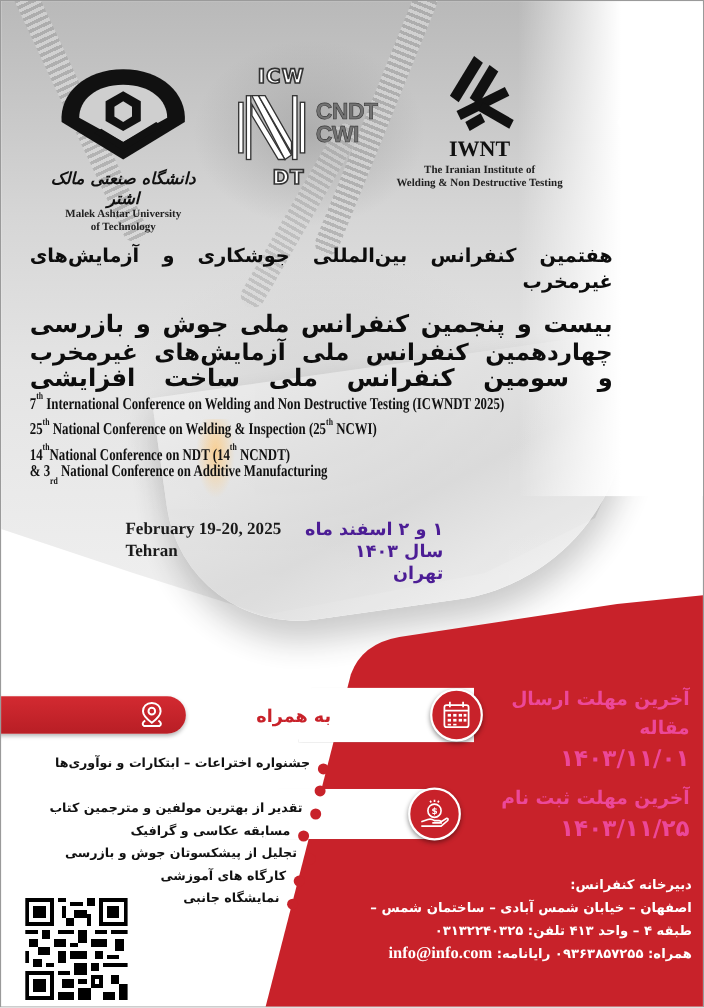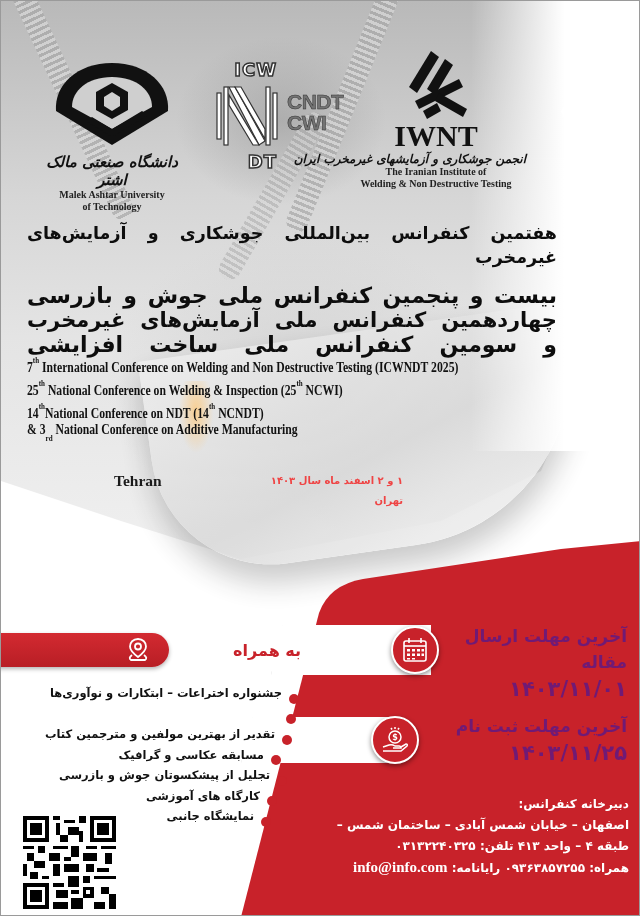--- a/index.html
+++ b/index.html
@@ -47,48 +47,48 @@
 
   .logo-icw { position: absolute; left: 206px; top: 58px; width: 132px; height: 112px; }
   .icw-top, .icw-bottom { position: absolute; left: 10px; width: 60px; text-align: right; font-family: "DejaVu Sans", sans-serif; font-weight: bold; font-size: 18px; color: #fff; -webkit-text-stroke: 1.5px #333; letter-spacing: 1px; }
   .icw-top { top: 0; }
   .icw-bottom { top: 92px; }
   .icw-mark { position: absolute; left: 8px; top: 24px; width: 64px; height: 66px; }
   .icw-red { position: absolute; left: 80px; top: 32px; font-family: "Liberation Sans", sans-serif; font-weight: bold; font-size: 21px; line-height: 21px; color: #737373; -webkit-text-stroke: 0.5px #333; letter-spacing: -0.5px; }
 
   .logo-iwnt { position: absolute; left: 345px; top: 48px; width: 180px; text-align: center; }
   .iwnt-mark { width: 70px; height: 72px; margin: 0 auto; display: block; }
-  .iwnt-name { font-family: "Liberation Serif", serif; font-weight: bold; font-size: 30px; color: #111; line-height: 26px; margin-top: 2px; }
+  .iwnt-name { font-family: "Liberation Serif", serif; font-weight: bold; font-size: 20px; color: #111; line-height: 26px; margin-top: 2px; }
   .iwnt-fa { font-family: "DejaVu Serif", serif; font-style: italic; font-size: 12px; font-weight: bold; color: #111; direction: rtl; margin-top: 3px; white-space: nowrap; }
 
   
   .fa-titles { position: absolute; left: 26px; top: 220px; width: 530px; direction: rtl; text-align: justify; text-align-last: justify; font-family: "DejaVu Sans", sans-serif; font-weight: bold; color: #0d0d0d; }
   .fa-titles .t1 { font-size: 17.5px; line-height: 24px; letter-spacing: -0.5px; }
   .fa-titles .t2 { font-size: 22px; line-height: 25px; margin-top: 14px; }
   .fa-titles .t3 { font-size: 21px; line-height: 24px; letter-spacing: -0.8px; }
   .fa-titles .t4 { font-size: 22px; line-height: 25px; }
 
   .en-titles { position: absolute; left: 26px; top: 348px; font-family: "Liberation Serif", serif; font-weight: bold; color: #111; font-size: 15px; transform: scaleX(0.78); transform-origin: left top; width: 700px; }
   .en-titles .line { height: 23px; line-height: 23px; white-space: nowrap; }
   .en-titles sup { font-size: 9px; vertical-align: 9px; }
   .en-titles sub { font-size: 9px; vertical-align: -7px; }
 
   .date-en { position: absolute; left: 113px; top: 470px; font-family: "Liberation Serif", serif; font-weight: bold; font-size: 15.5px; color: #1a1a1a; line-height: 20px; }
-  .date-fa { position: absolute; left: 262px; top: 470px; width: 140px; direction: rtl; text-align: right; font-family: "DejaVu Sans", sans-serif; font-weight: bold; font-size: 10px; color: #ef4444; line-height: 20px; }
+  .date-fa { position: absolute; left: 262px; top: 470px; width: 140px; direction: rtl; text-align: right; font-family: "DejaVu Sans", sans-serif; font-weight: bold; font-size: 16px; color: #4c1d95; line-height: 20px; }
 
   
   .red-shape { position: absolute; left: 0; top: 0; width: 640px; height: 916px; pointer-events: none; }
   .red-tab { position: absolute; background: #ffffff; box-shadow: 0 3px 5px rgba(0,0,0,0.35); }
   .red-tab.tab1 { left: 270px; top: 624px; width: 160px; height: 50px; clip-path: polygon(12px 0, 100% 0, 100% 100%, 0 100%); }
   .red-tab.tab2 { left: 240px; top: 716px; width: 150px; height: 46px; clip-path: polygon(12px 0, 100% 0, 100% 100%, 0 100%); }
   .icon-circle { position: absolute; width: 48px; height: 48px; border-radius: 50%; background: #c8222a; border: 2px solid #ffffff; box-shadow: 0 2px 5px rgba(0,0,0,0.45); display: flex; align-items: center; justify-content: center; }
   .icon-circle.c1 { left: 390px; top: 625px; }
   .icon-circle.c2 { left: 370px; top: 715px; }
 
-  .deadline { position: absolute; direction: rtl; color: #701a75; font-family: "DejaVu Sans", sans-serif; font-weight: bold; }
+  .deadline { position: absolute; direction: rtl; color: #ec4899; font-family: "DejaVu Sans", sans-serif; font-weight: bold; }
   .deadline .dl-label { font-size: 17px; line-height: 26px; }
   .deadline .dl-date { font-size: 21px; line-height: 28px; letter-spacing: 1px; }
   .deadline.d1 { right: 12px; top: 622px; width: 210px; }
   .deadline.d2 { right: 12px; top: 712px; width: 230px; }
 
   .secretariat { position: absolute; right: 10px; top: 793px; width: 320px; direction: rtl; text-align: right; color: #ffffff; font-family: "DejaVu Sans", sans-serif; font-weight: bold; font-size: 12px; line-height: 21px; }
   .secretariat .email { font-family: "Liberation Serif", serif; font-size: 15px; }
 
   
   .with-bar { position: absolute; left: -10px; top: 632px; width: 178px; height: 34px; background: linear-gradient(180deg, #d32a31, #b81e25); border-radius: 0 20px 20px 0; box-shadow: 0 2px 4px rgba(0,0,0,0.3); }
@@ -155,40 +155,40 @@
     <svg class="iwnt-mark" viewBox="0 0 70 72">
       <g fill="#111">
         <polygon points="30,2 38,8 16,44 8,38"></polygon>
         <polygon points="44,10 52,16 34,46 26,40"></polygon>
         <polygon points="14,52 58,30 62,38 18,60"></polygon>
         <polygon points="38,44 66,60 62,68 34,52"></polygon>
         <polygon points="22,62 36,54 40,62 26,70"></polygon>
       </g>
     </svg>
     <div class="iwnt-name">IWNT</div>
-    <div class="iwnt-fa">انجمن جوشکاری و آزمایشهای غیرمخرب ایران</div>
     <div class="logo-en-caption">The Iranian Institute of</div>
     <div class="logo-en-caption">Welding &amp; Non Destructive Testing</div>
   </div>
 
   <div class="fa-titles">
     <div class="t1">هفتمین کنفرانس بین‌المللی جوشکاری و آزمایش‌های غیرمخرب</div>
     <div class="t2">بیست و پنجمین کنفرانس ملی جوش و بازرسی</div>
     <div class="t3">چهاردهمین کنفرانس ملی آزمایش‌های غیرمخرب</div>
     <div class="t4">و سومین کنفرانس ملی ساخت افزایشی</div>
   </div>
 
   <div class="en-titles">
     <div class="line"><span>7</span><sup>th</sup><span> International Conference on Welding and Non Destructive Testing (ICWNDT 2025)</span></div>
     <div class="line"><span>25</span><sup>th</sup><span> National Conference on Welding &amp; Inspection (25</span><sup>th</sup><span> NCWI)</span></div>
     <div class="line"><span>14</span><sup>th</sup><span>National Conference on NDT (14</span><sup>th</sup><span> NCNDT)</span></div>
     <div class="line"><span>&amp; 3</span><sub>rd</sub><span> National Conference on Additive Manufacturing</span></div>
   </div>
 
   <div class="date-en">
+    <div>February 19-20, 2025</div>
     <div>Tehran</div>
   </div>
   <div class="date-fa">
     <div>۱ و ۲ اسفند ماه سال ۱۴۰۳</div>
     <div>تهران</div>
   </div>
 
   <div class="red-tab tab1"></div>
   <div class="icon-circle c1">
     <svg width="26" height="26" viewBox="0 0 26 26">

